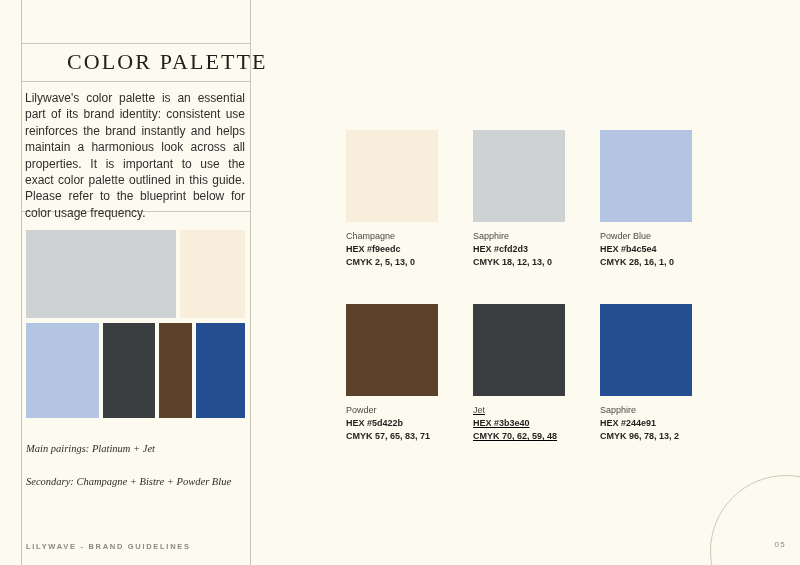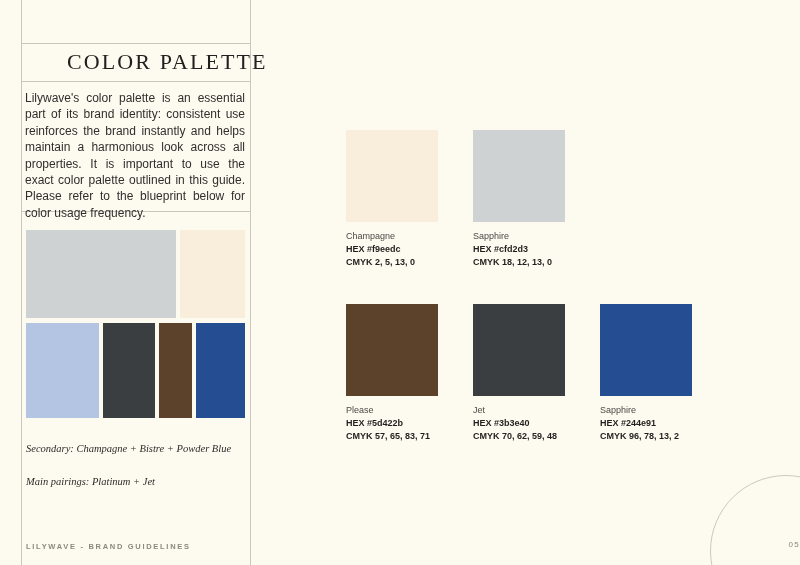--- a/index.html
+++ b/index.html
@@ -168,21 +168,21 @@
     right: -62px;
     bottom: -62px;
     width: 150px;
     height: 150px;
     border: 1px solid #cdc9bc;
     border-radius: 50%;
     background: transparent;
   }
   .page-number {
     position: absolute;
-    right: 0;
+    right: 14px;
     bottom: 16px;
     font-size: 8px;
     letter-spacing: 1.3px;
     color: #8a887f;
   }
 </style>
 </head>
 <body>
 
 <div id="page">
@@ -204,22 +204,22 @@
         </div>
       <div class="bp-row bp-row-bottom">
           <div class="bp-block" style="background: rgb(180, 197, 228); width: 74px;"></div>
           <div class="bp-block" style="background: rgb(59, 62, 64); width: 53px;"></div>
           <div class="bp-block" style="background: rgb(93, 66, 43); width: 34px;"></div>
           <div class="bp-block" style="background: rgb(36, 78, 145); width: 50px;"></div>
         </div>
     </div>
 
     <div class="pairings">
+        <div class="pair-line">Main pairings: Platinum + Jet</div>
         <div class="pair-line">Secondary: Champagne + Bistre + Powder Blue</div>
-        <div class="pair-line">Main pairings: Platinum + Jet</div>
       </div>
 
     <div class="footer-left">LILYWAVE - BRAND GUIDELINES</div>
   </div>
 
   <div class="col-divider"></div>
 
   <div class="gallery">
     <div class="corner-arc"></div>
     <div class="page-number">05</div>
@@ -228,27 +228,33 @@
         <div class="swatch-name">Champagne</div>
         <div class="swatch-hex">HEX #f9eedc</div>
         <div class="swatch-cmyk">CMYK 2, 5, 13, 0</div>
       </div>
       <div class="swatch-card" style="left: 223px; top: 130px;">
         <div class="swatch-chip" style="background: rgb(207, 210, 211);"></div>
         <div class="swatch-name">Sapphire</div>
         <div class="swatch-hex">HEX #cfd2d3</div>
         <div class="swatch-cmyk">CMYK 18, 12, 13, 0</div>
       </div>
+      <div class="swatch-card" style="left: 350px; top: 130px;">
+        <div class="swatch-chip" style="background: rgb(180, 197, 228);"></div>
+        <div class="swatch-name">Powder Blue</div>
+        <div class="swatch-hex">HEX #b4c5e4</div>
+        <div class="swatch-cmyk">CMYK 28, 16, 1, 0</div>
+      </div>
       <div class="swatch-card" style="left: 96px; top: 304px;">
         <div class="swatch-chip" style="background: rgb(93, 66, 43);"></div>
-        <div class="swatch-name">Please</div>
+        <div class="swatch-name">Powder</div>
         <div class="swatch-hex">HEX #5d422b</div>
         <div class="swatch-cmyk">CMYK 57, 65, 83, 71</div>
       </div>
-      <div class="swatch-card" style="left: 223px; top: 304px;">
+      <div class="swatch-card" style="left: 223px; top: 304px; text-decoration: underline;">
         <div class="swatch-chip" style="background: rgb(59, 62, 64);"></div>
         <div class="swatch-name">Jet</div>
         <div class="swatch-hex">HEX #3b3e40</div>
         <div class="swatch-cmyk">CMYK 70, 62, 59, 48</div>
       </div>
       <div class="swatch-card" style="left: 350px; top: 304px;">
         <div class="swatch-chip" style="background: rgb(36, 78, 145);"></div>
         <div class="swatch-name">Sapphire</div>
         <div class="swatch-hex">HEX #244e91</div>
         <div class="swatch-cmyk">CMYK 96, 78, 13, 2</div>

